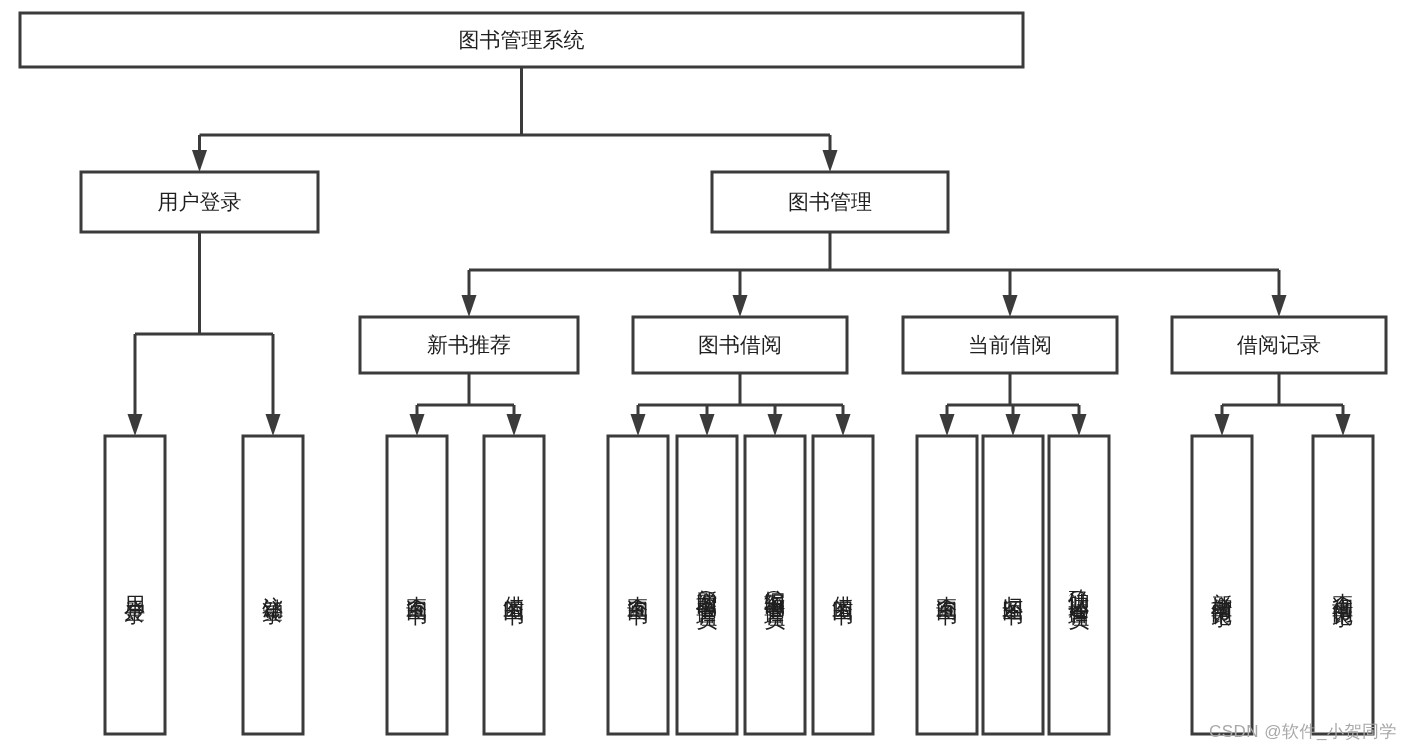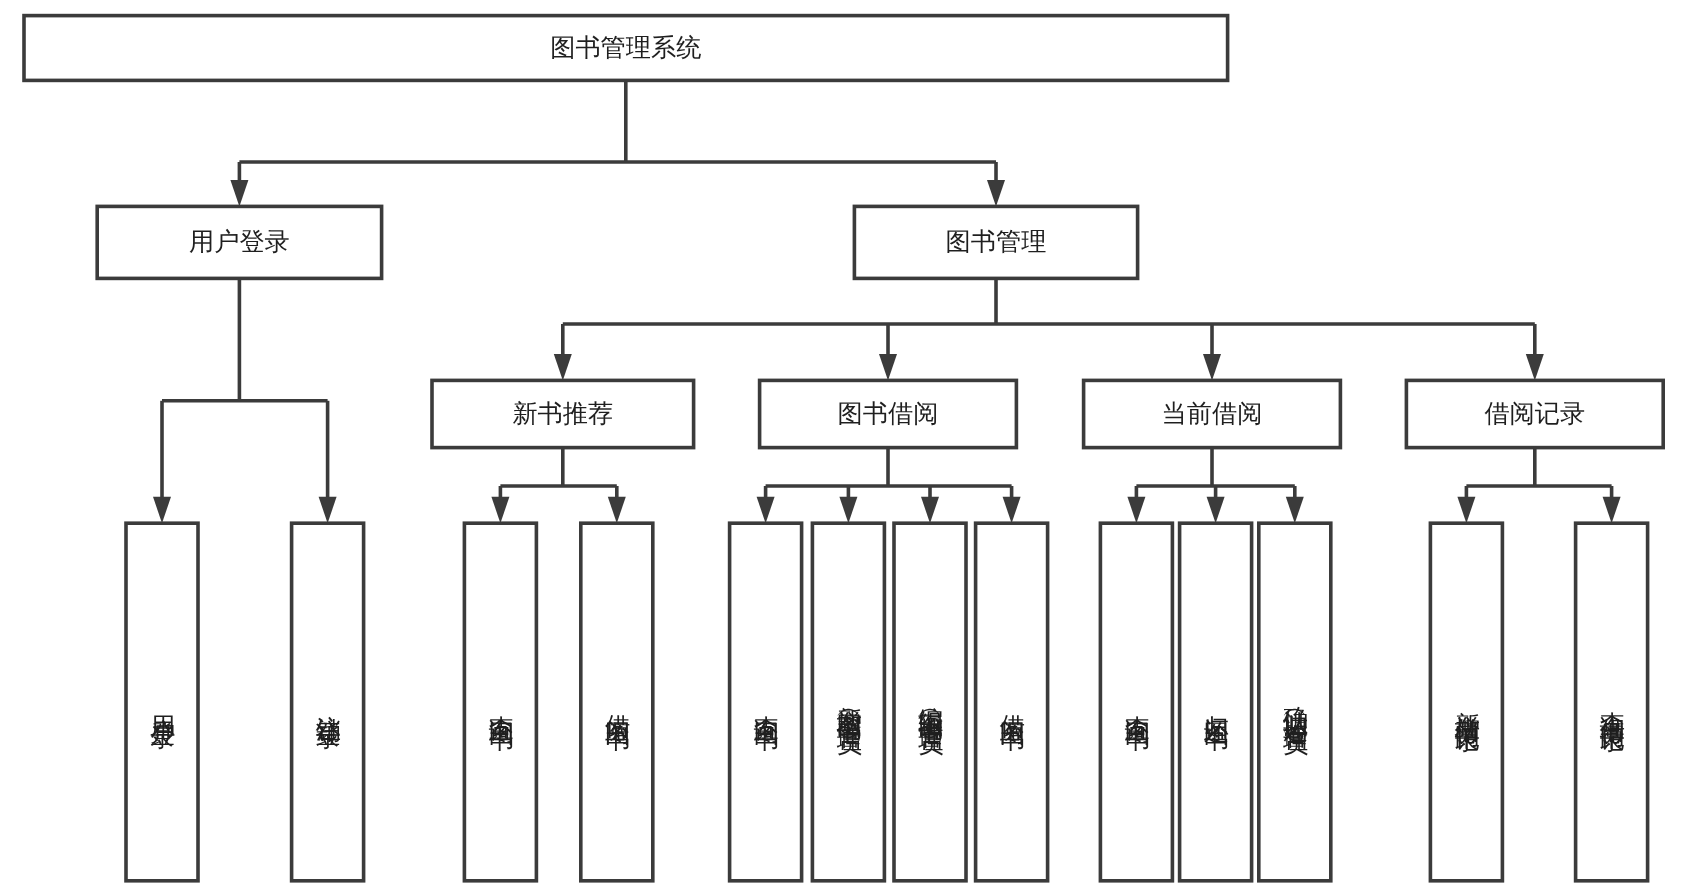--- a/index.html
+++ b/index.html
@@ -176,13 +176,14 @@
       <div class="node-label-v" style="left: 677px; top: 436px; width: 60px; height: 298px;">新增图书（管理员）</div>
       <div class="node-label-v" style="left: 745px; top: 436px; width: 60px; height: 298px;">编辑图书（管理员）</div>
       <div class="node-label-v" style="left: 813px; top: 436px; width: 60px; height: 298px;">借阅图书</div>
       <div class="node-label-v" style="left: 917px; top: 436px; width: 60px; height: 298px;">查询图书</div>
       <div class="node-label-v" style="left: 983px; top: 436px; width: 60px; height: 298px;">归还图书</div>
       <div class="node-label-v" style="left: 1049px; top: 436px; width: 60px; height: 298px;">确认归还（管理员）</div>
       <div class="node-label-v" style="left: 1192px; top: 436px; width: 60px; height: 298px;">新增借阅记录</div>
       <div class="node-label-v" style="left: 1313px; top: 436px; width: 60px; height: 298px;">查询借阅记录</div>
     </div>
 
+  <div class="watermark">CSDN @软件_小贺同学</div>
 </div>
 
 </body></html>

